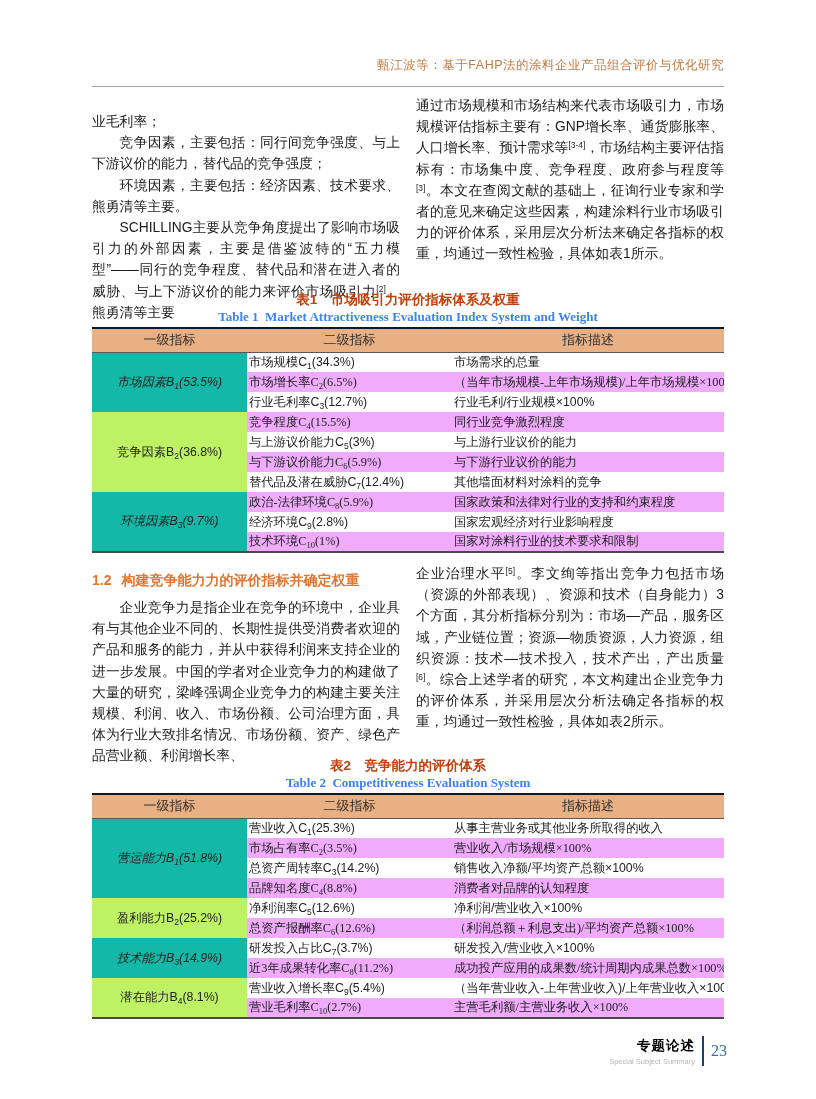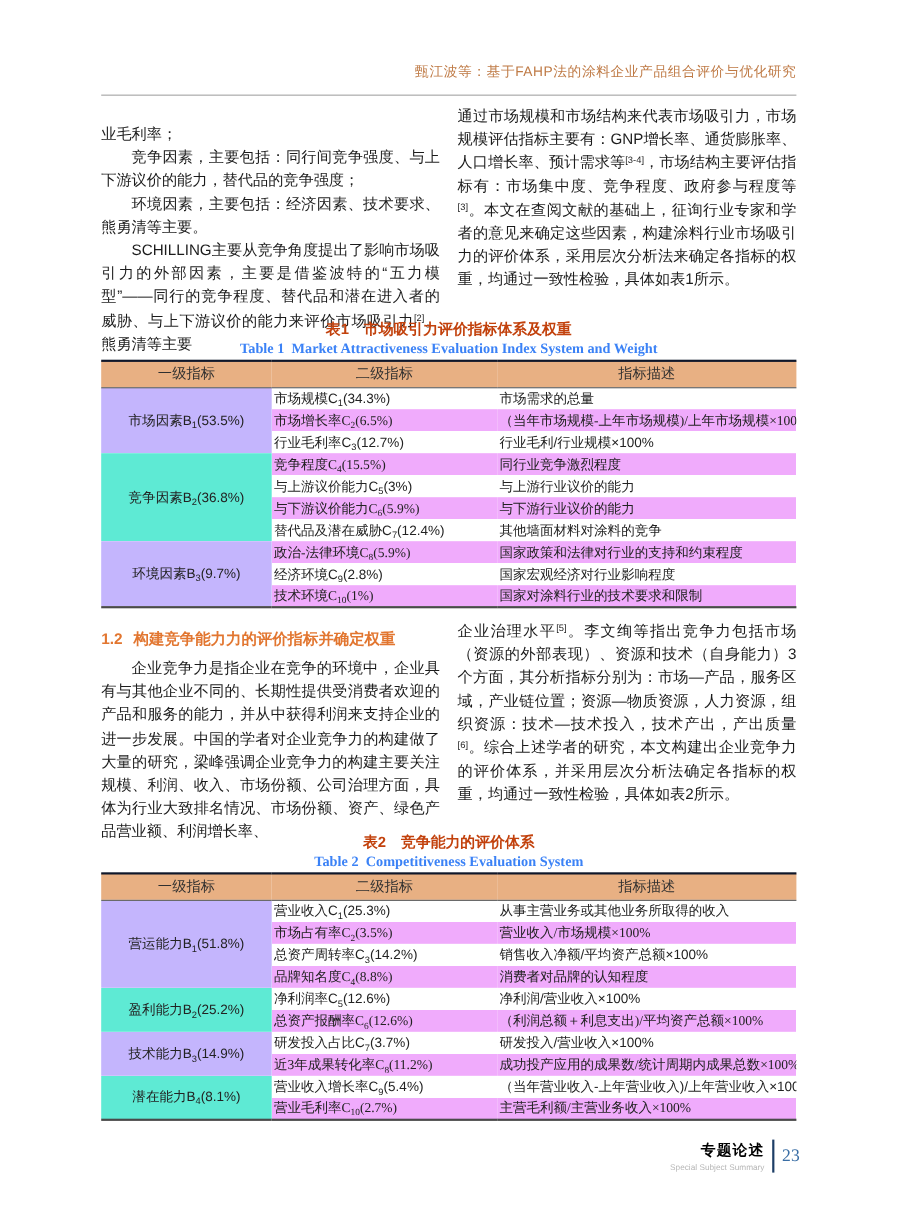--- a/index.html
+++ b/index.html
@@ -31,22 +31,22 @@
     border-top:2px solid #0f172a;border-bottom:2px solid #4a4a4a;font-size:12.3px;color:#222;}
   .t1{top:327px;} .t2{top:793px;}
   table.idx thead tr{height:24px;background:#e8b083;border-bottom:1px solid #5a5a5a;}
   table.idx th{font-weight:normal;color:#2f2f2f;font-size:13px;text-align:center;padding:0;}
   table.idx tbody tr{height:20px;}
   table.idx td{padding:0 2px;white-space:nowrap;overflow:hidden;}
   td.g{text-align:center;}
   td.s{text-align:left;padding-left:5px;}
   td.d{text-align:left;}
   td.p{background:#f0abfc;font-family:Liberation Serif, serif;}
-  td.gp{background:#5eead4;}
-  td.gw{background:#c4b5fd;}
+  td.gp{background:#bef264;}
+  td.gw{background:#14b8a6;font-style:italic;}
 
   .sec-heading{position:absolute;top:572px;left:92px;width:320px;
     font-size:14px;font-weight:bold;color:#e27630;}
   .sec-heading .no{margin-right:10px;}
   .sec-left{top:597px;left:92px;}
   .sec-right{top:563px;left:416px;}
 
   .footer{position:absolute;top:1036px;right:89px;display:flex;align-items:center;}
   .footer-text{text-align:right;margin-right:7px;}
   .footer-cn{font-size:13.5px;font-weight:bold;color:#000000;letter-spacing:1px;}

